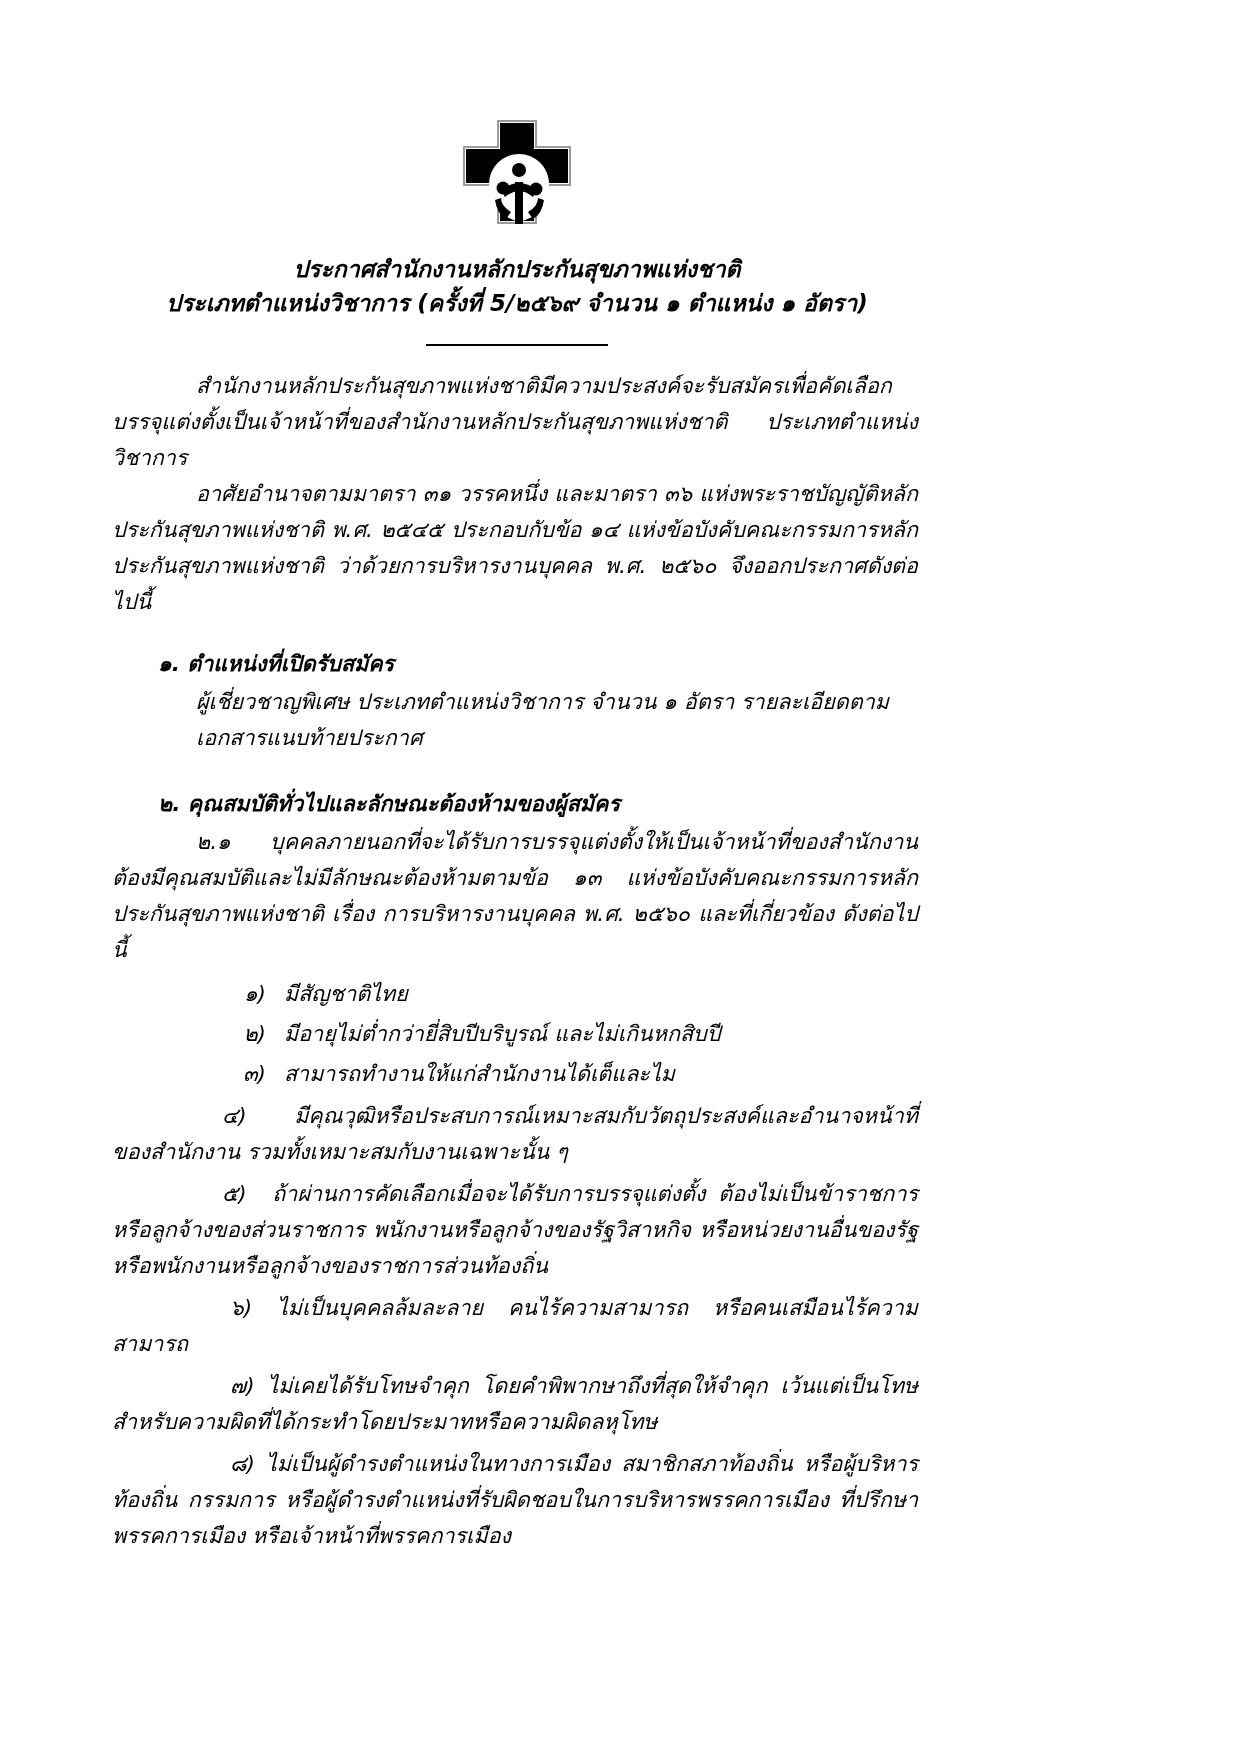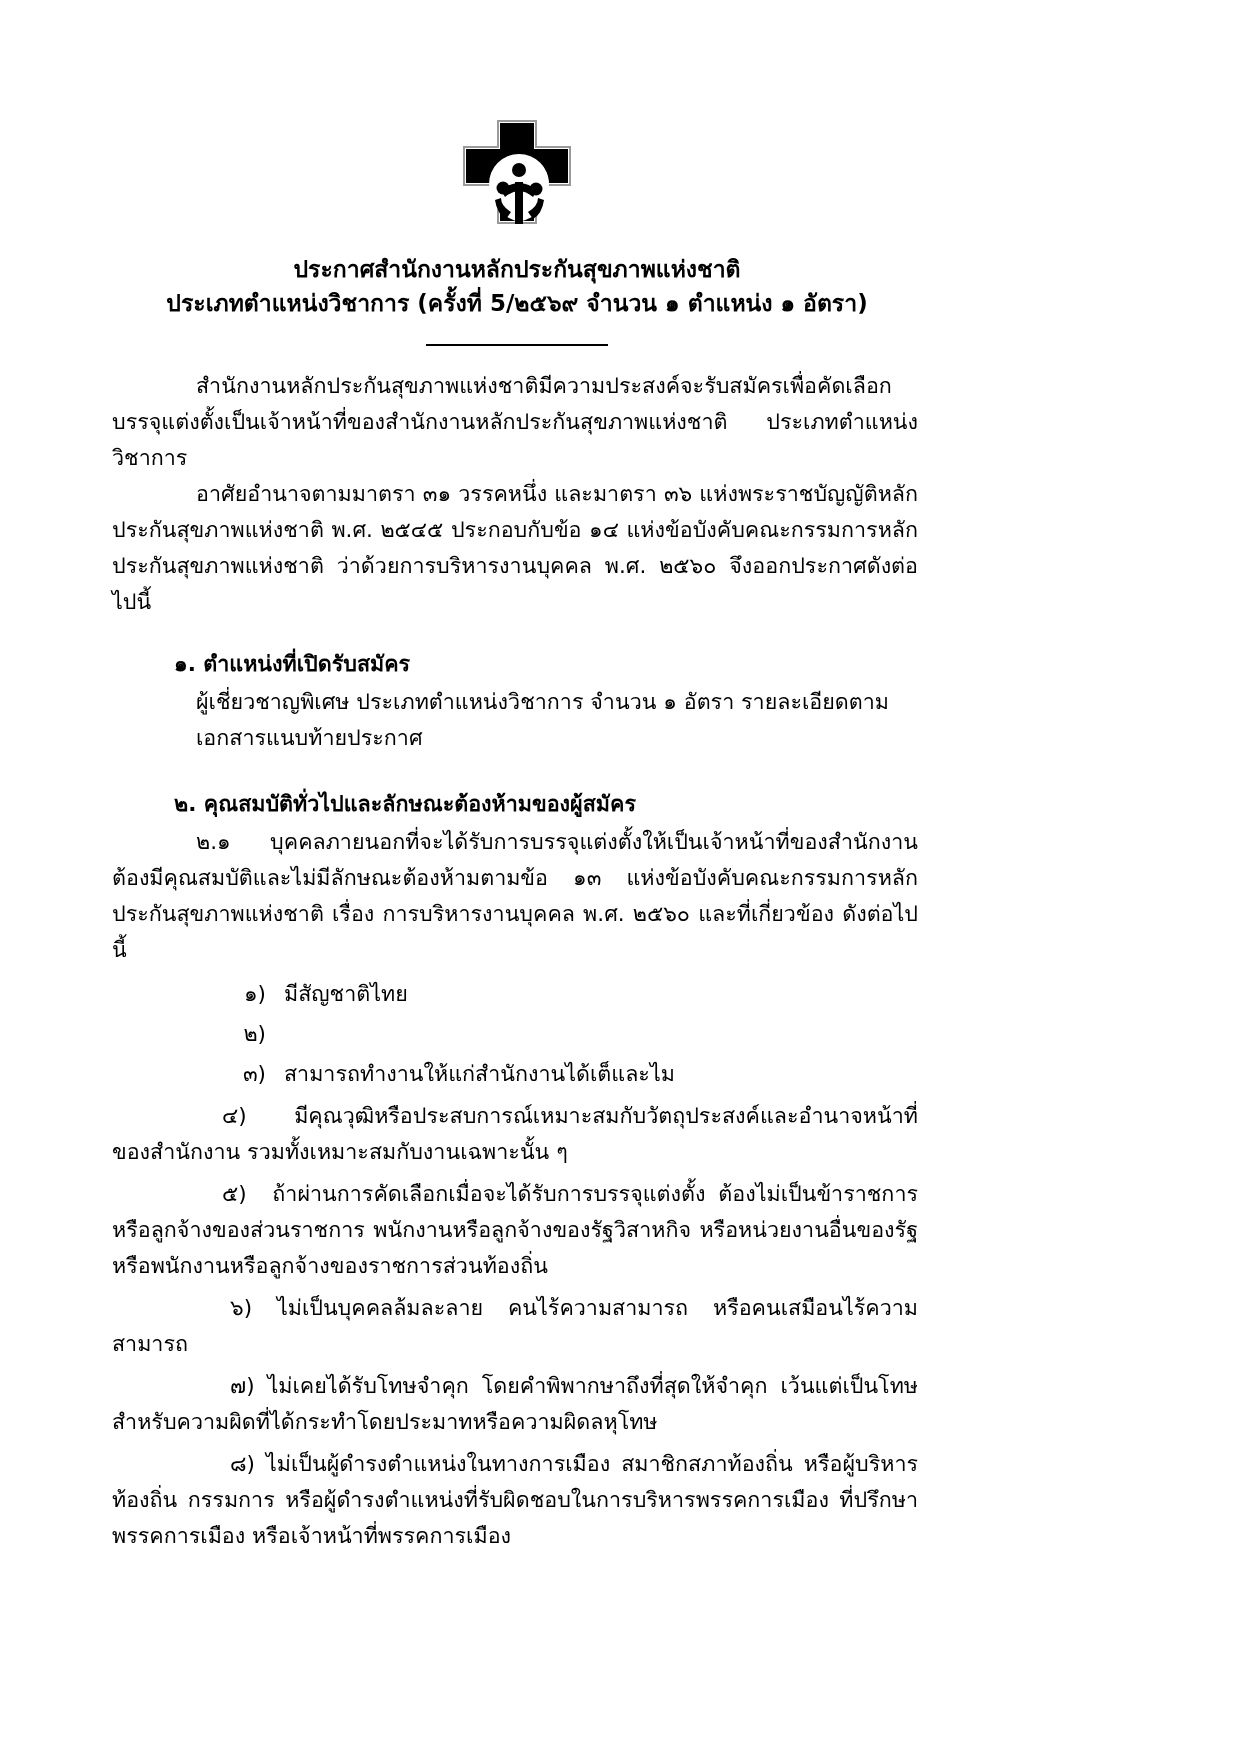--- a/index.html
+++ b/index.html
@@ -16,20 +16,21 @@
     position: relative;
     overflow: hidden;
   }
   .page {
     width: 1034px;
     height: 1754px;
     box-sizing: border-box;
     padding: 0;
     position: relative;
     background: #ffffff;
+    font-style: italic;
   }
 
   
   .logo-wrap {
     width: 100%;
     display: flex;
     justify-content: center;
     padding-top: 118px;
   }
   .logo {
@@ -77,21 +78,21 @@
     text-justify: inter-word;
     text-indent: 0;
   }
   .para.indent {
     text-indent: 84px;
   }
   .spacer-s { height: 10px; }
 
   .section-head {
     font-weight: bold;
-    margin-left: 62px;
+    margin-left: 46px;
     margin-top: 16px;
     margin-bottom: 2px;
   }
   .section-body {
     margin-left: 84px;
     margin-bottom: 4px;
   }
 
   
   .numlist {
@@ -187,20 +188,21 @@
 
     <p class="para indent">๒.๑ บุคคลภายนอกที่จะได้รับการบรรจุแต่งตั้งให้เป็นเจ้าหน้าที่ของสำนักงาน ต้องมีคุณสมบัติและไม่มีลักษณะต้องห้ามตามข้อ ๑๓ แห่งข้อบังคับคณะกรรมการหลักประกันสุขภาพแห่งชาติ เรื่อง การบริหารงานบุคคล พ.ศ. ๒๕๖๐ และที่เกี่ยวข้อง ดังต่อไปนี้</p>
 
     <ul class="numlist wide">
       <li>
         <span class="num">๑)</span>
         <span class="txt">มีสัญชาติไทย</span>
       </li>
       <li>
         <span class="num">๒)</span>
+        <span class="txt">มีอายุไม่ต่ำกว่ายี่สิบปีบริบูรณ์ และไม่เกินหกสิบปี</span>
       </li>
       <li>
         <span class="num">๓)</span>
         <span class="txt">สามารถทำงานให้แก่สำนักงานได้เต็และไม</span>
       </li>
     </ul>
 
     <p class="flowitem"><span>๔)</span>&nbsp;&nbsp;<span>มีคุณวุฒิหรือประสบการณ์เหมาะสมกับวัตถุประสงค์และอำนาจหน้าที่ของสำนักงาน รวมทั้งเหมาะสมกับงานเฉพาะนั้น ๆ</span></p>
 
     <p class="flowitem"><span>๕)</span>&nbsp;&nbsp;<span>ถ้าผ่านการคัดเลือกเมื่อจะได้รับการบรรจุแต่งตั้ง ต้องไม่เป็นข้าราชการหรือลูกจ้างของส่วนราชการ พนักงานหรือลูกจ้างของรัฐวิสาหกิจ หรือหน่วยงานอื่นของรัฐ หรือพนักงานหรือลูกจ้างของราชการส่วนท้องถิ่น</span></p>

